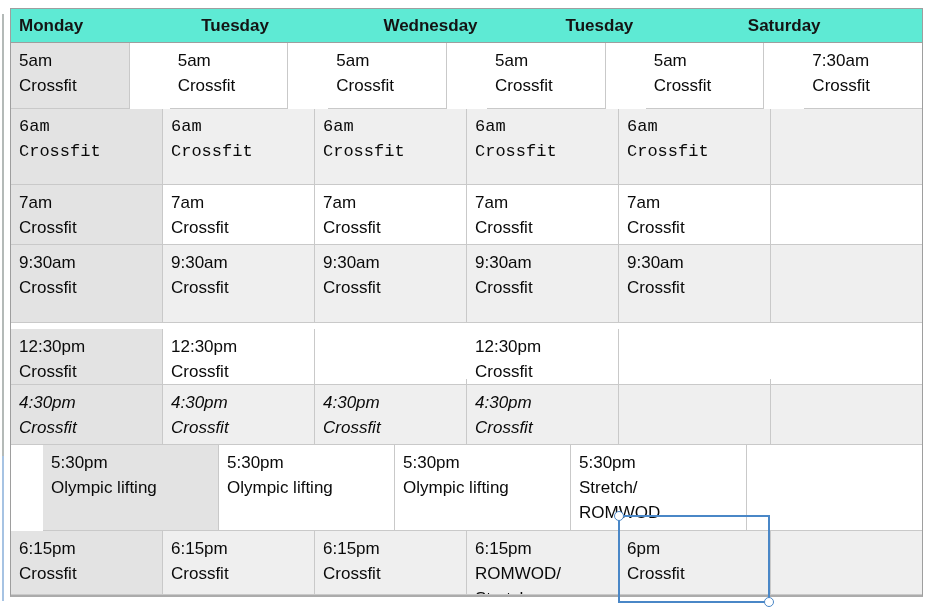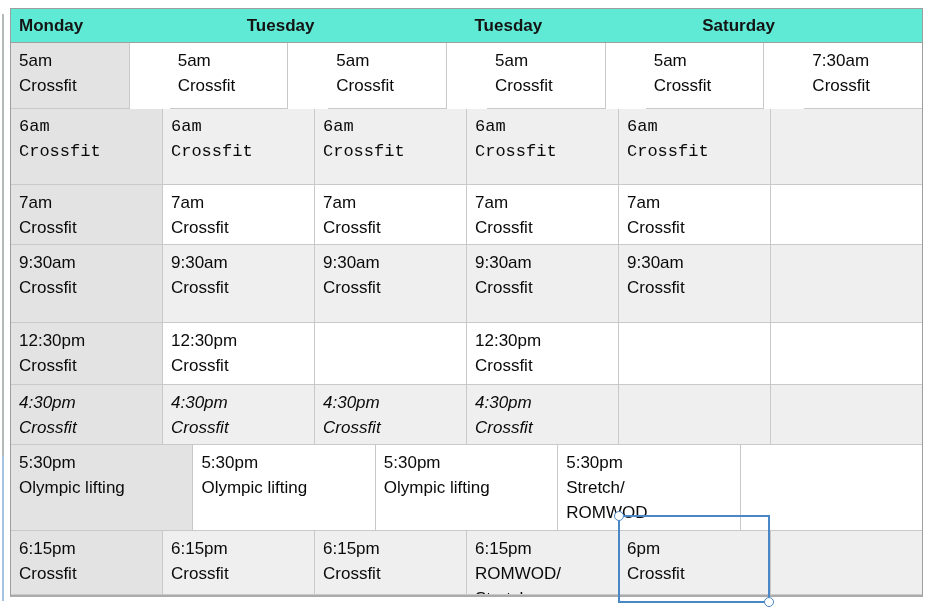--- a/index.html
+++ b/index.html
@@ -37,23 +37,23 @@
     font-size: 17px;
     font-weight: bold;
     color: #141414;
     overflow: hidden;
   }
   .row { display: flex; }
   .r0 { height: 66px; gap: 40px; }
   .r1 { height: 76px; font-family: Liberation Mono, monospace; }
   .r2 { height: 60px; }
   .r3 { height: 78px; }
-  .r4 { height: 62px; }
+  .r4 { height: 62px; align-items: flex-end; }
   .r5 { height: 60px; font-style: italic; }
-  .r6 { height: 86px; }
+  .r6 { height: 86px; margin-left: 32px; }
   .r7 { height: 64px; }
   .cell {
     flex: 1;
     box-sizing: border-box;
     border-right: 1px solid #c9c9c9;
     border-bottom: 1px solid #c9c9c9;
     padding: 5px 8px 0 8px;
     font-size: 17px;
     line-height: 25px;
     color: #0a0a0a;
@@ -89,20 +89,21 @@
 <body>
 
 <div class="edge-line edge-gray"></div>
 <div class="edge-line edge-blue"></div>
 
 <div class="schedule-table">
 
   <div class="header-row">
     <div class="hcell">Monday</div>
     <div class="hcell">Tuesday</div>
+    <div class="hcell">Wednesday</div>
     <div class="hcell">Tuesday</div>
     <div class="hcell">Saturday</div>
   </div>
 
   <div class="row r0">
     <div class="cell">5am
 Crossfit</div>
     <div class="cell">5am
 Crossfit</div>
     <div class="cell">5am

